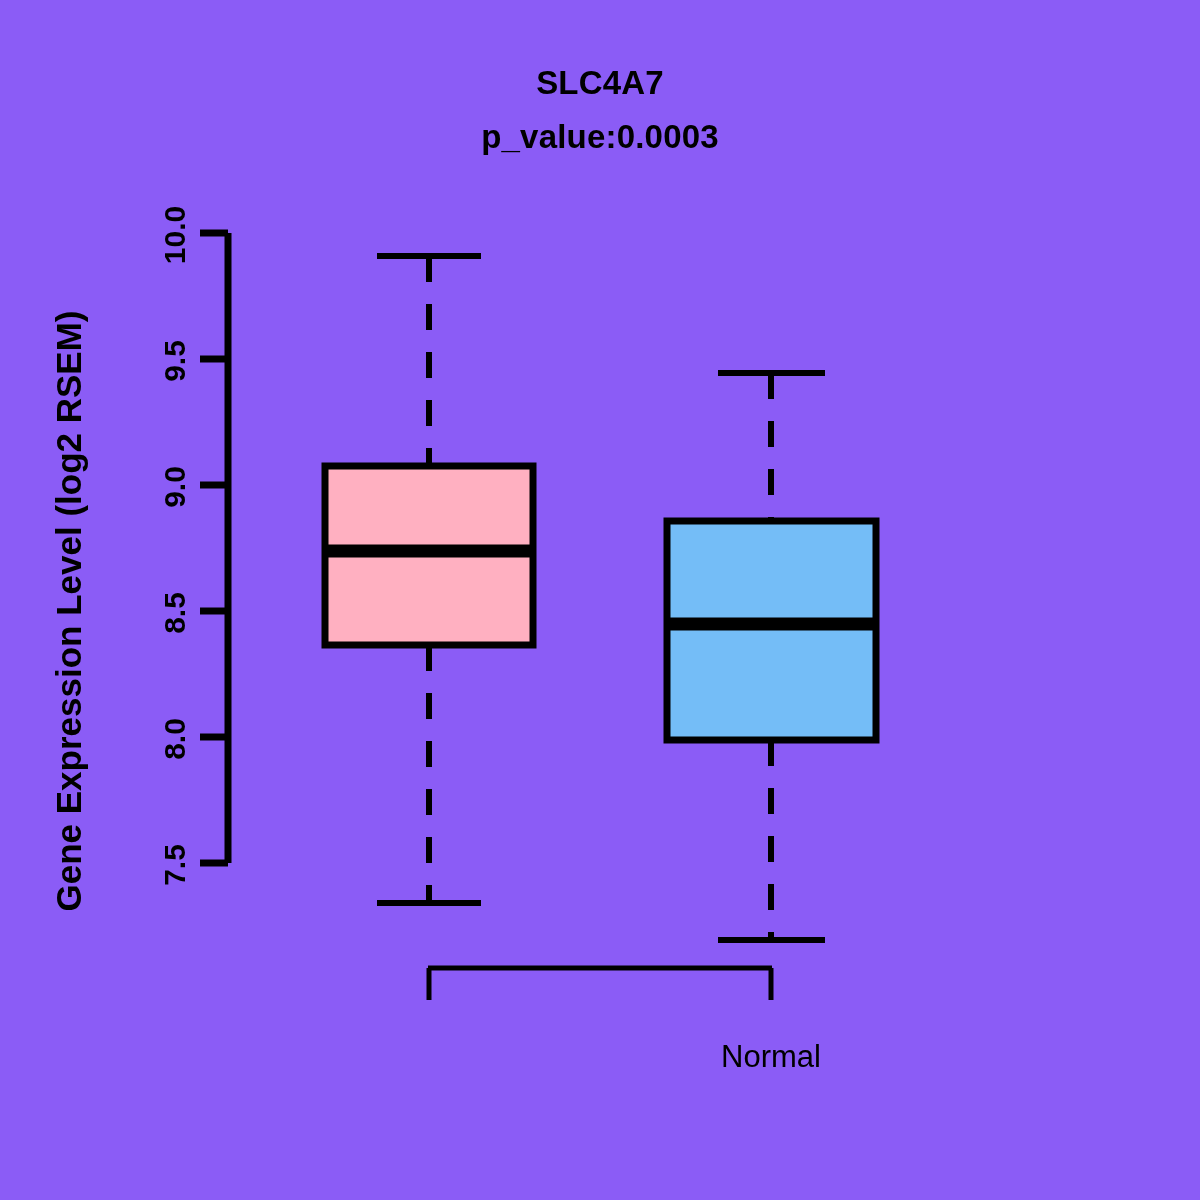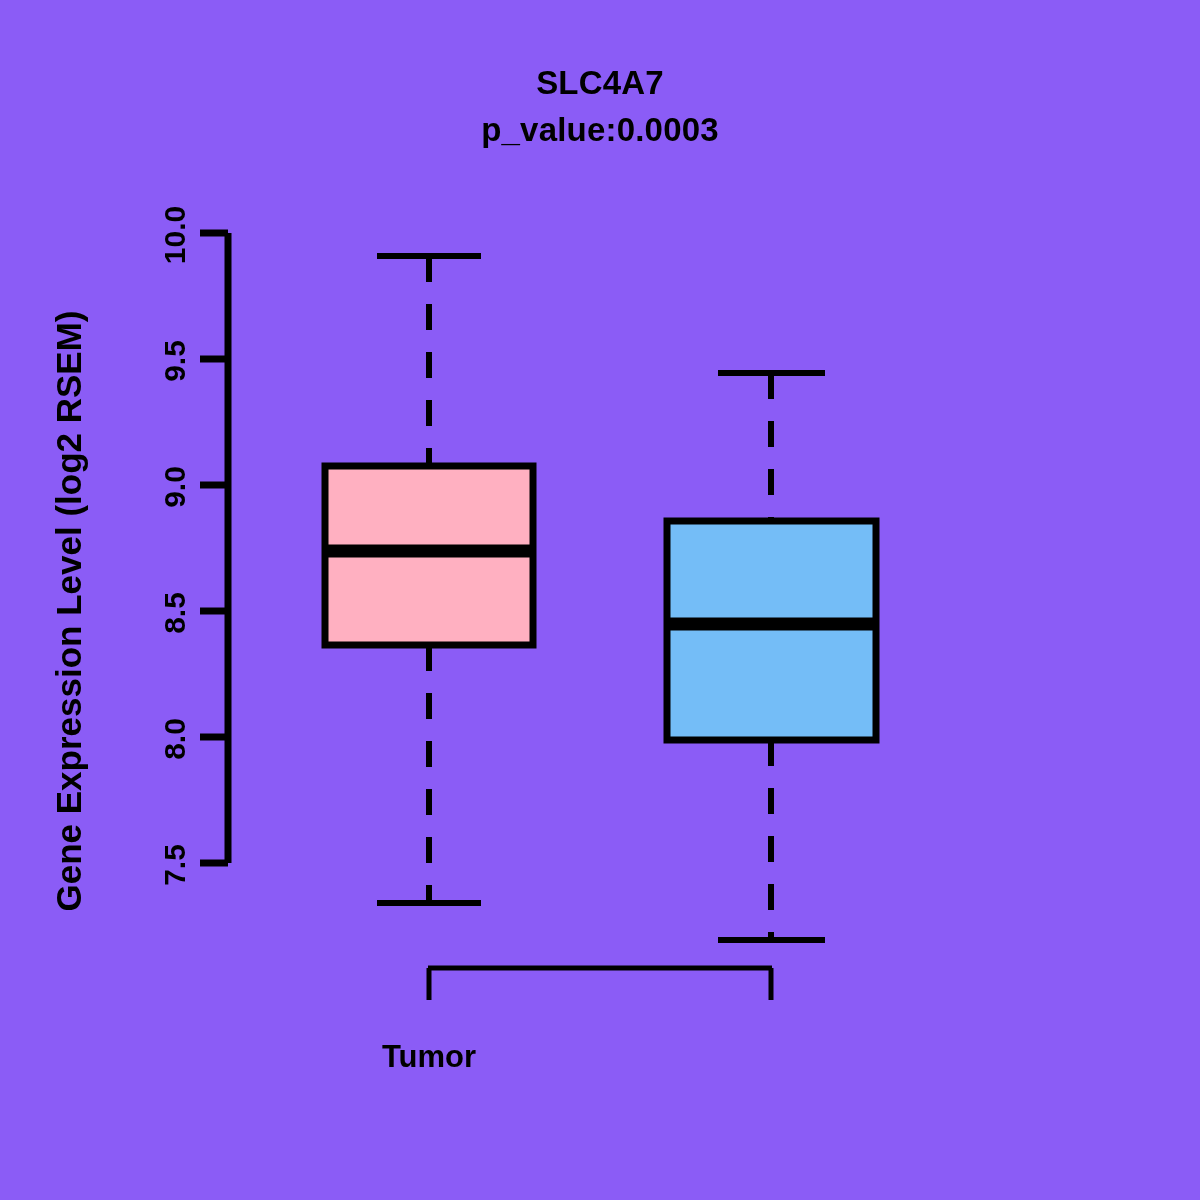--- a/index.html
+++ b/index.html
@@ -34,21 +34,21 @@
     font-size: 33px;
     font-weight: bold;
     letter-spacing: 0.2px;
     display: block;
   }
   .title-sub {
     font-size: 33px;
     font-weight: bold;
     letter-spacing: 0.2px;
     display: block;
-    margin-top: 14px;
+    margin-top: 21px;
   }
 
   
   .ylab {
     position: absolute;
     left: -351px;
     top: 591px;
     width: 840px;
     text-align: center;
     transform: rotate(-90deg);
@@ -101,21 +101,21 @@
 
   <div class="ylab">Gene Expression Level (log2 RSEM)</div>
 
   <div class="ytick-label" style="left:130px; top:848px;">7.5</div>
   <div class="ytick-label" style="left:130px; top:722px;">8.0</div>
   <div class="ytick-label" style="left:130px; top:596px;">8.5</div>
   <div class="ytick-label" style="left:130px; top:470px;">9.0</div>
   <div class="ytick-label" style="left:130px; top:344px;">9.5</div>
   <div class="ytick-label" style="left:130px; top:218px;">10.0</div>
 
-  <div class="xtick-label bold" style="left:279px; top:1039px;">Tumor</div>
+  <div class="xtick-label" style="left:621px; top:1039px;">Normal</div>
 
   <svg class="plot-svg" viewBox="0 0 1200 1200">
 
     <g>
 
       <line x1="228" y1="233" x2="228" y2="863" stroke="#000" stroke-width="7"></line>
 
       <line x1="200" y1="233" x2="228" y2="233" stroke="#000" stroke-width="7"></line>
       <line x1="200" y1="359" x2="228" y2="359" stroke="#000" stroke-width="7"></line>
       <line x1="200" y1="485" x2="228" y2="485" stroke="#000" stroke-width="7"></line>

